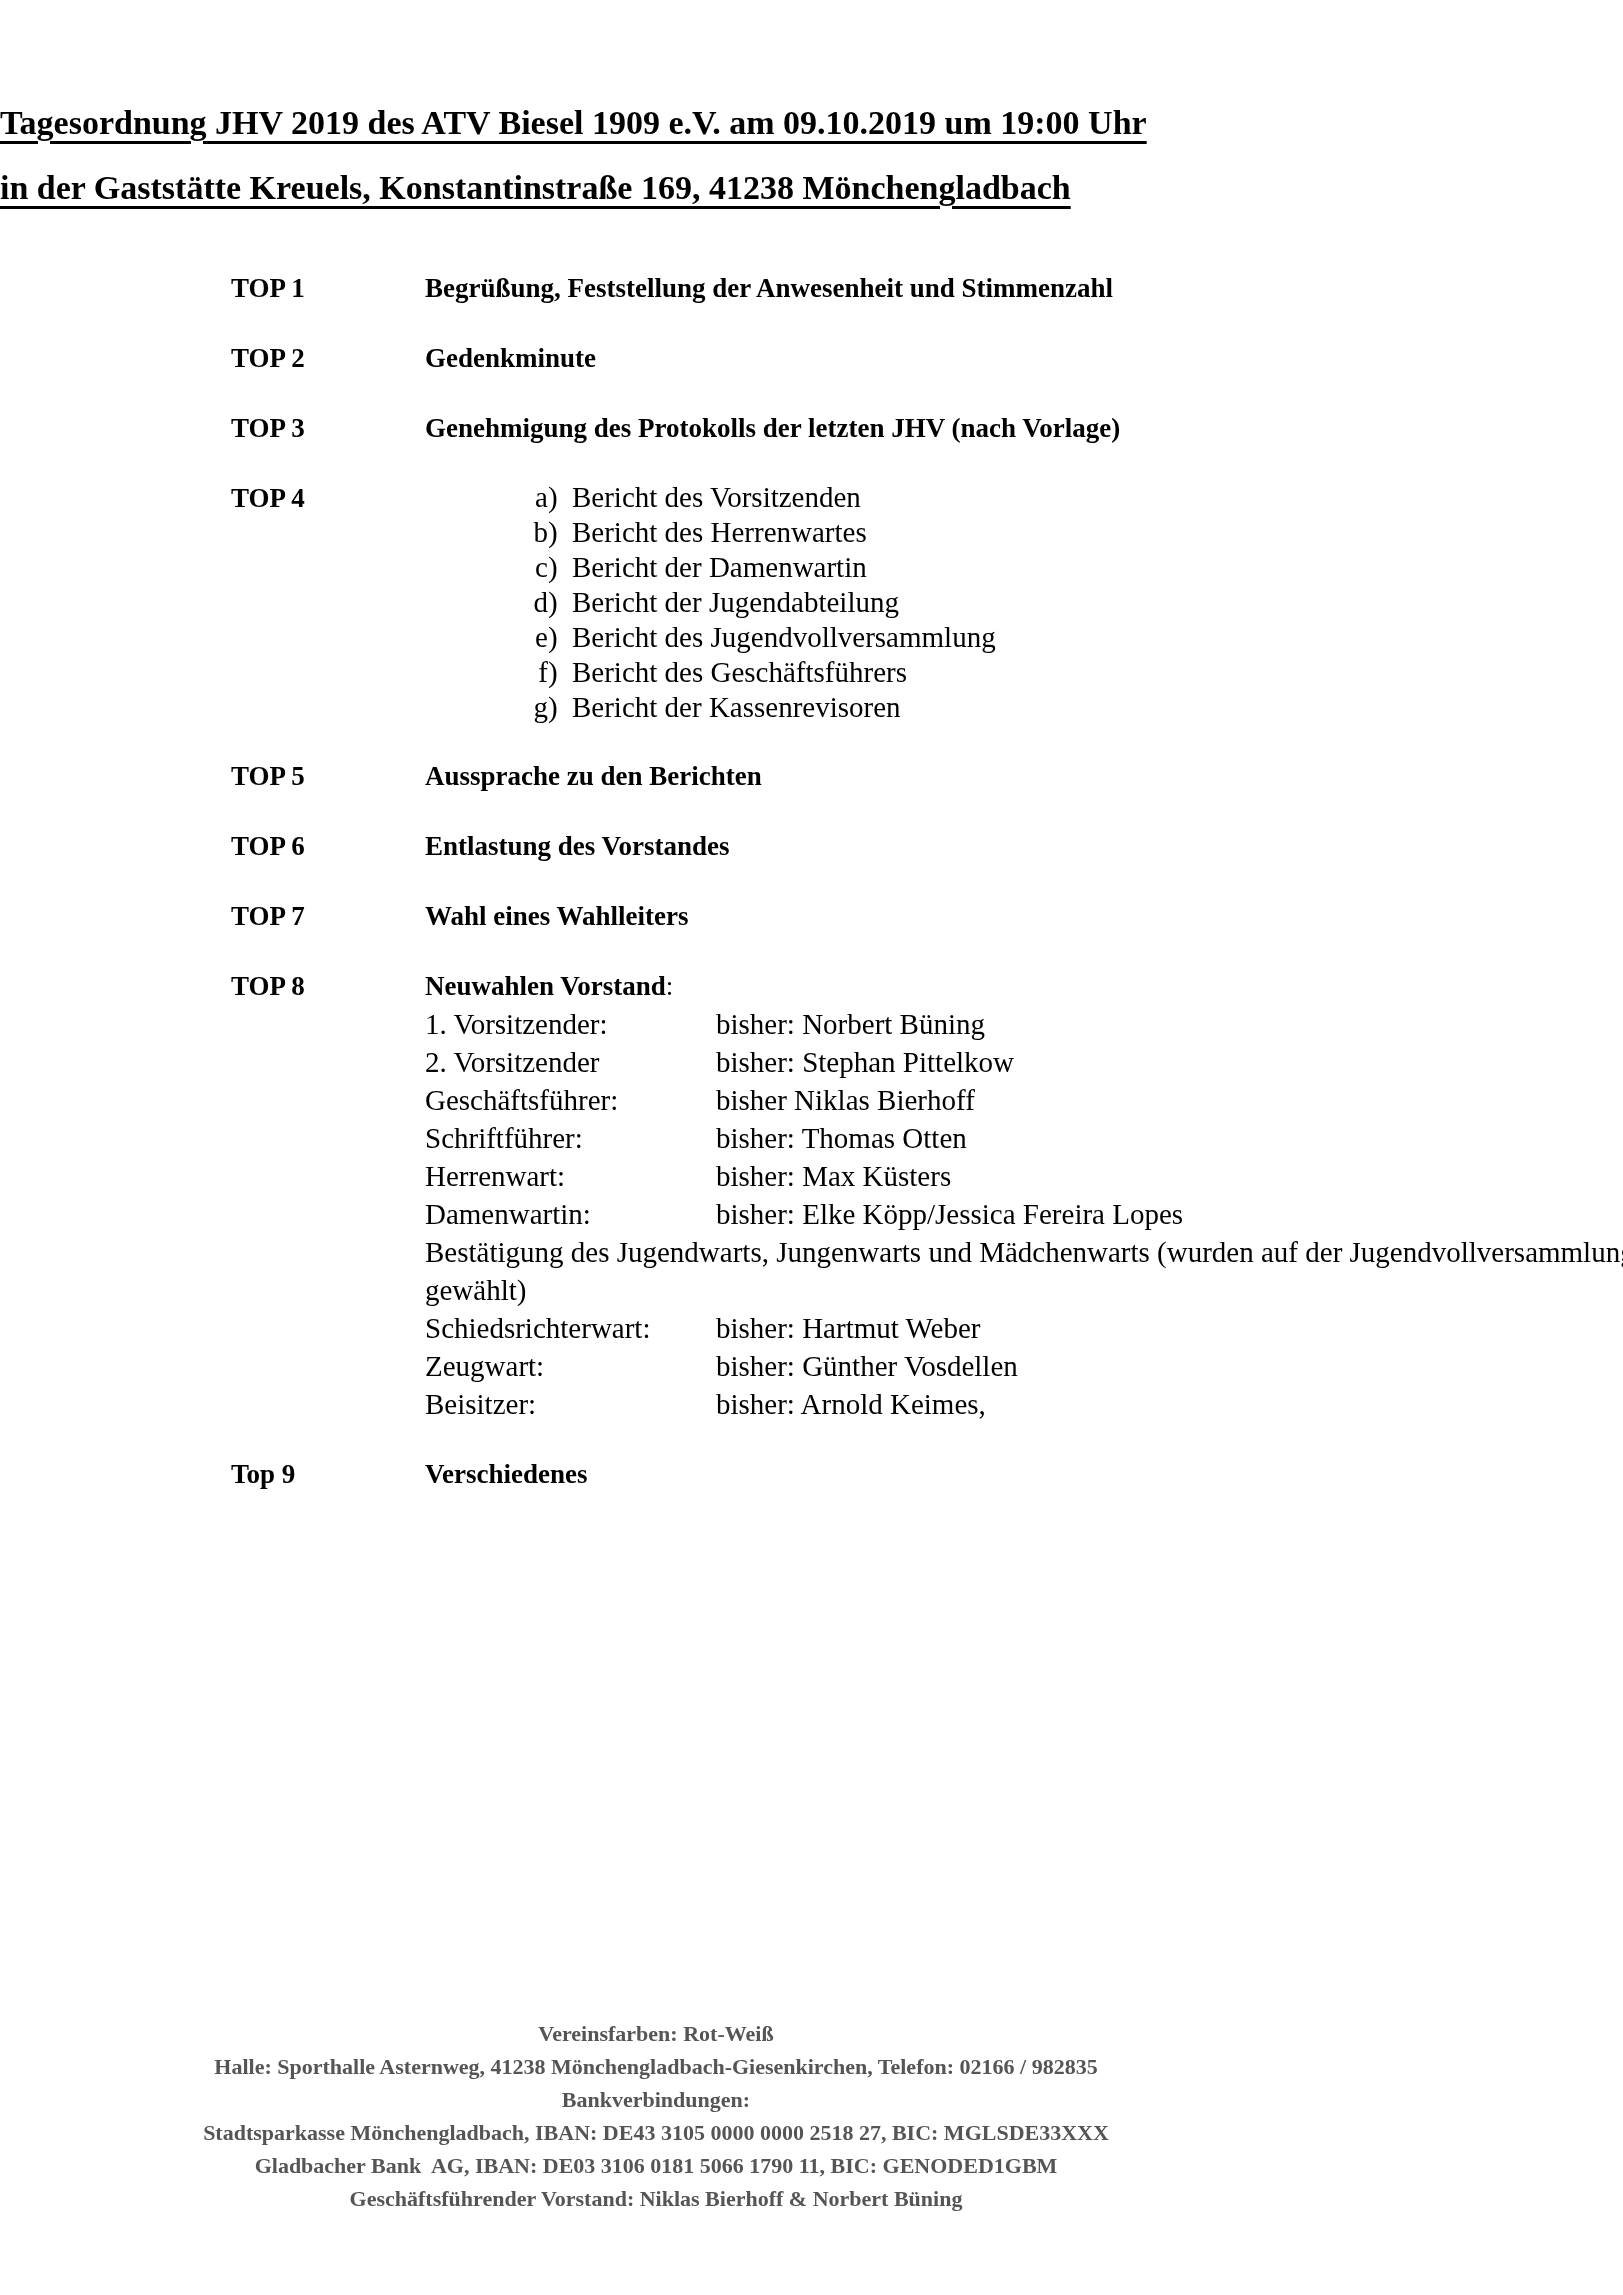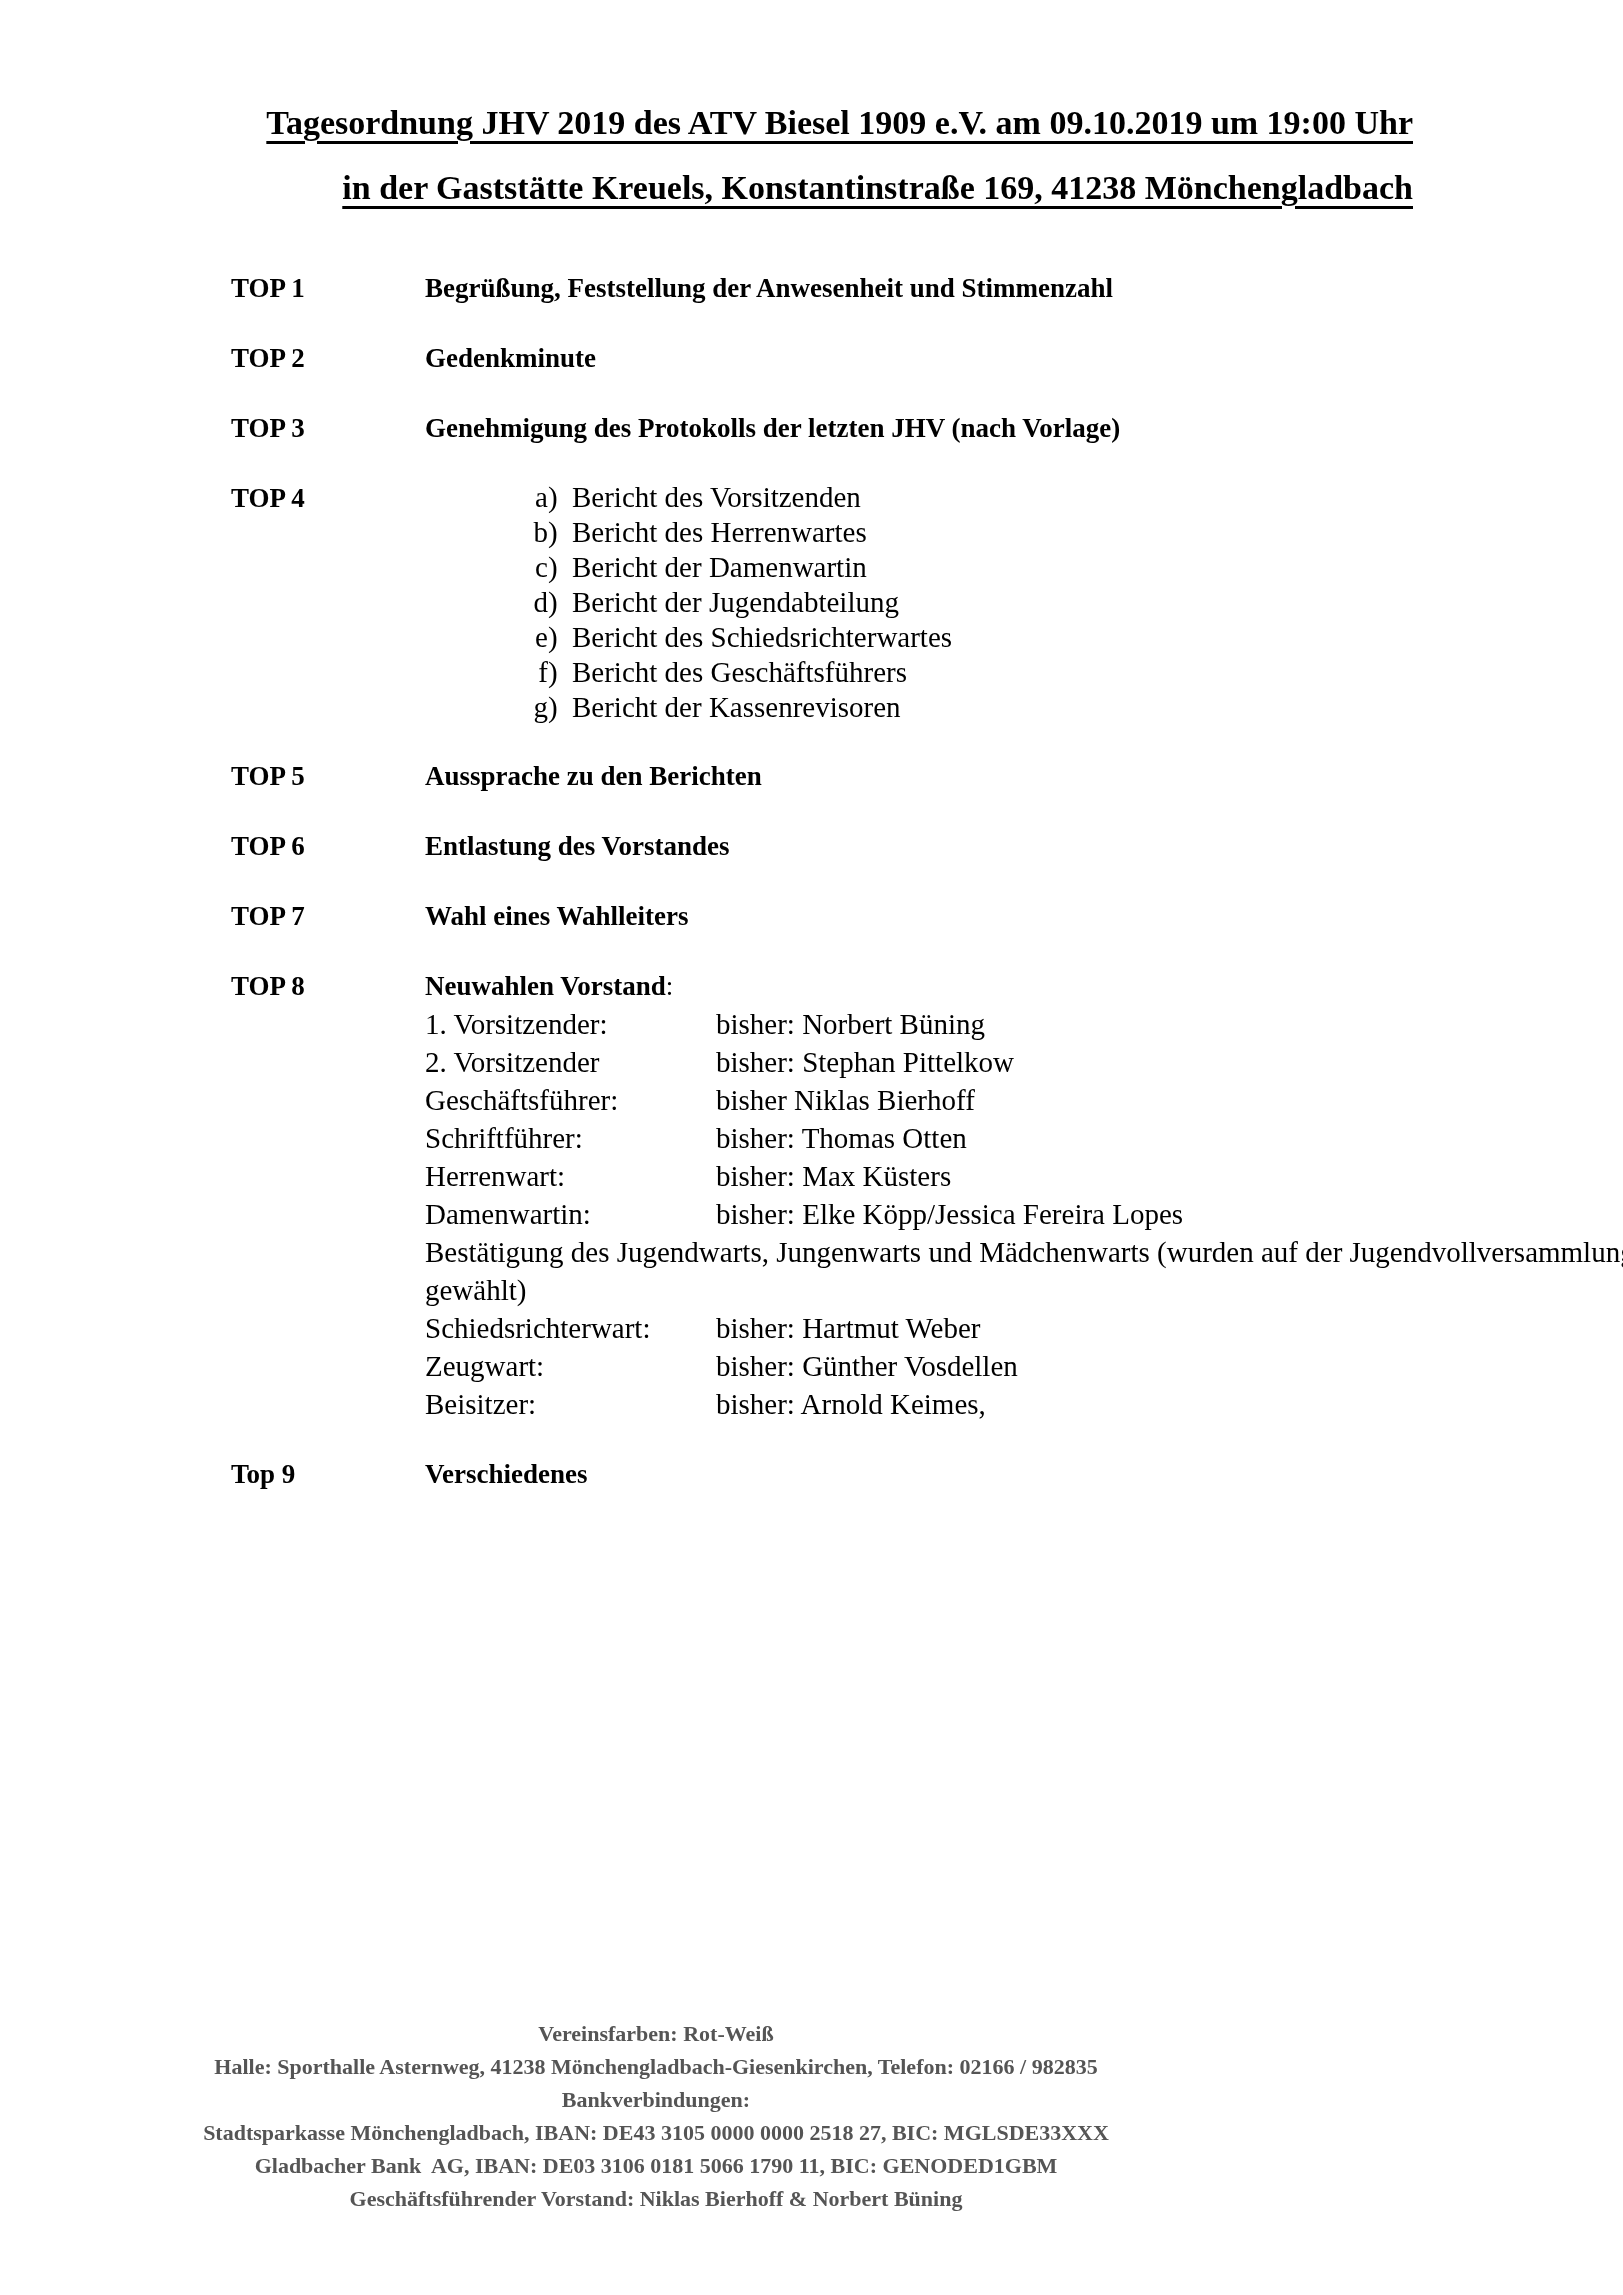--- a/index.html
+++ b/index.html
@@ -20,21 +20,21 @@
       left: 0; top: 0;
       width: 1623px;
       height: 2295px;
       background: #ffffff;
     }
     .title-block {
       position: absolute;
       left: 0;
       width: 1413px;
       top: 90px;
-      text-align: right;
+      text-align: left;
     }
     .title-line {
       display: block;
       font-weight: bold;
       font-size: 34px;
       line-height: 65px;
       text-decoration: underline;
       text-decoration-thickness: 3.3px;
       text-underline-offset: 6.5px;
       white-space: nowrap;
@@ -168,21 +168,21 @@
           <li class="report-item">
             <span class="report-letter">c)</span>
             <span>Bericht der Damenwartin</span>
           </li>
           <li class="report-item">
             <span class="report-letter">d)</span>
             <span>Bericht der Jugendabteilung</span>
           </li>
           <li class="report-item">
             <span class="report-letter">e)</span>
-            <span>Bericht des Schiedsrichterwartes</span>
+            <span>Bericht des Jugendvollversammlung</span>
           </li>
           <li class="report-item">
             <span class="report-letter">f)</span>
             <span>Bericht des Geschäftsführers</span>
           </li>
           <li class="report-item">
             <span class="report-letter">g)</span>
             <span>Bericht der Kassenrevisoren</span>
           </li>
         </ul>

